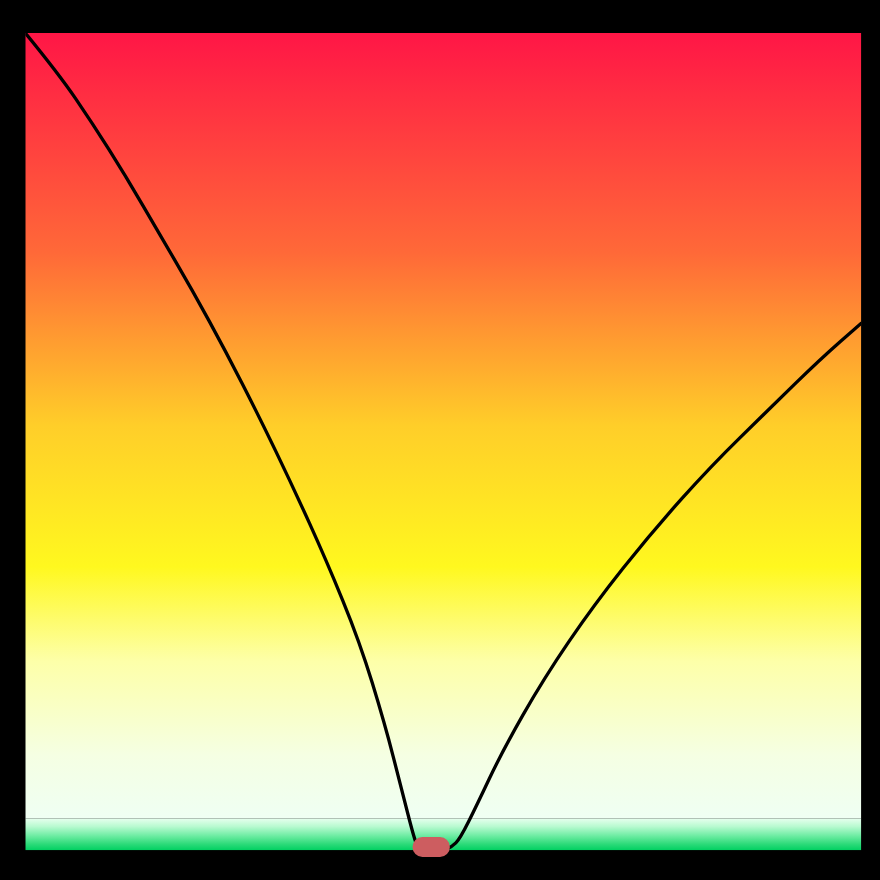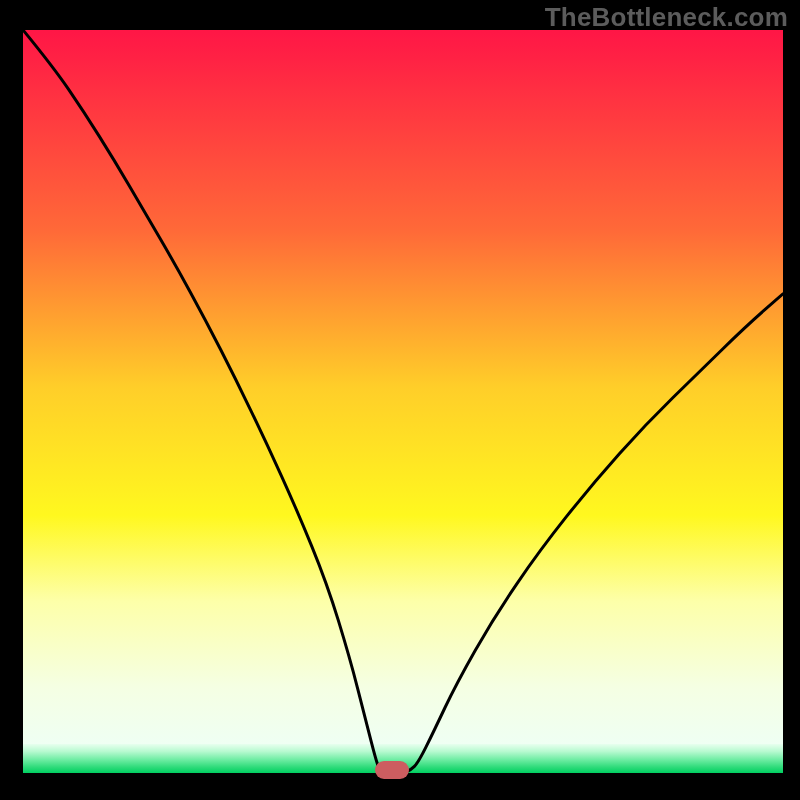--- a/index.html
+++ b/index.html
@@ -47,21 +47,20 @@
     width: 34px;
     height: 18px;
     border-radius: 9px;
     background: #cd5d60;
   }
 </style>
 </head>
 <body>
 
 <div class="frame">
-  <div class="watermark">TheBottleneck.com</div>
   <div class="plot">
     <svg class="curve-svg" viewBox="0 0 760 743" preserveAspectRatio="none">
       <defs>
         <linearGradient id="bg-grad" x1="0" y1="0" x2="0" y2="1">
             <stop offset="0%" stop-color="#ff1646"></stop>
             <stop offset="28%" stop-color="#ff6938"></stop>
             <stop offset="50%" stop-color="#ffce29"></stop>
             <stop offset="68%" stop-color="#fff81f"></stop>
             <stop offset="80%" stop-color="#fdffa9"></stop>
             <stop offset="92%" stop-color="#f5ffe3"></stop>

